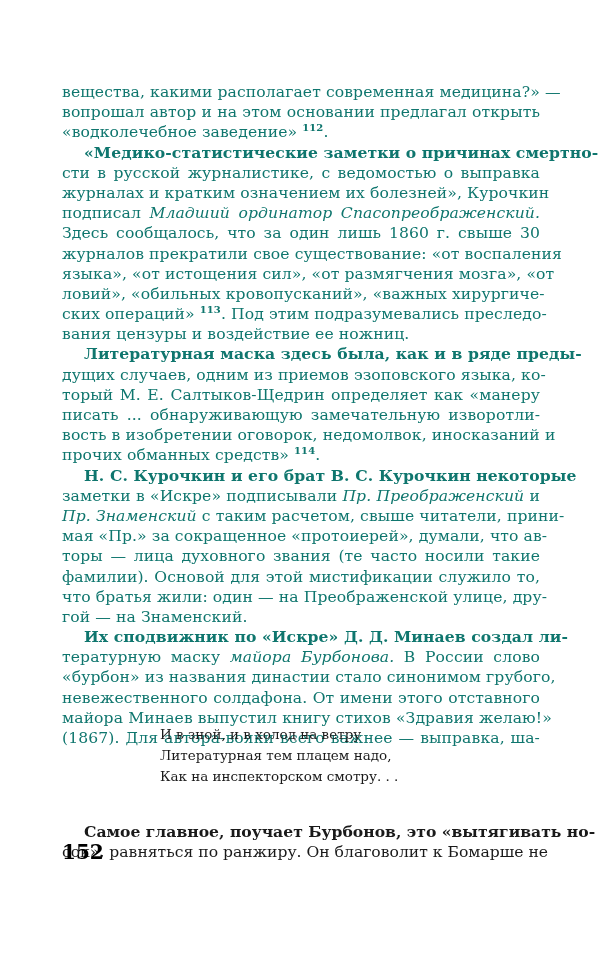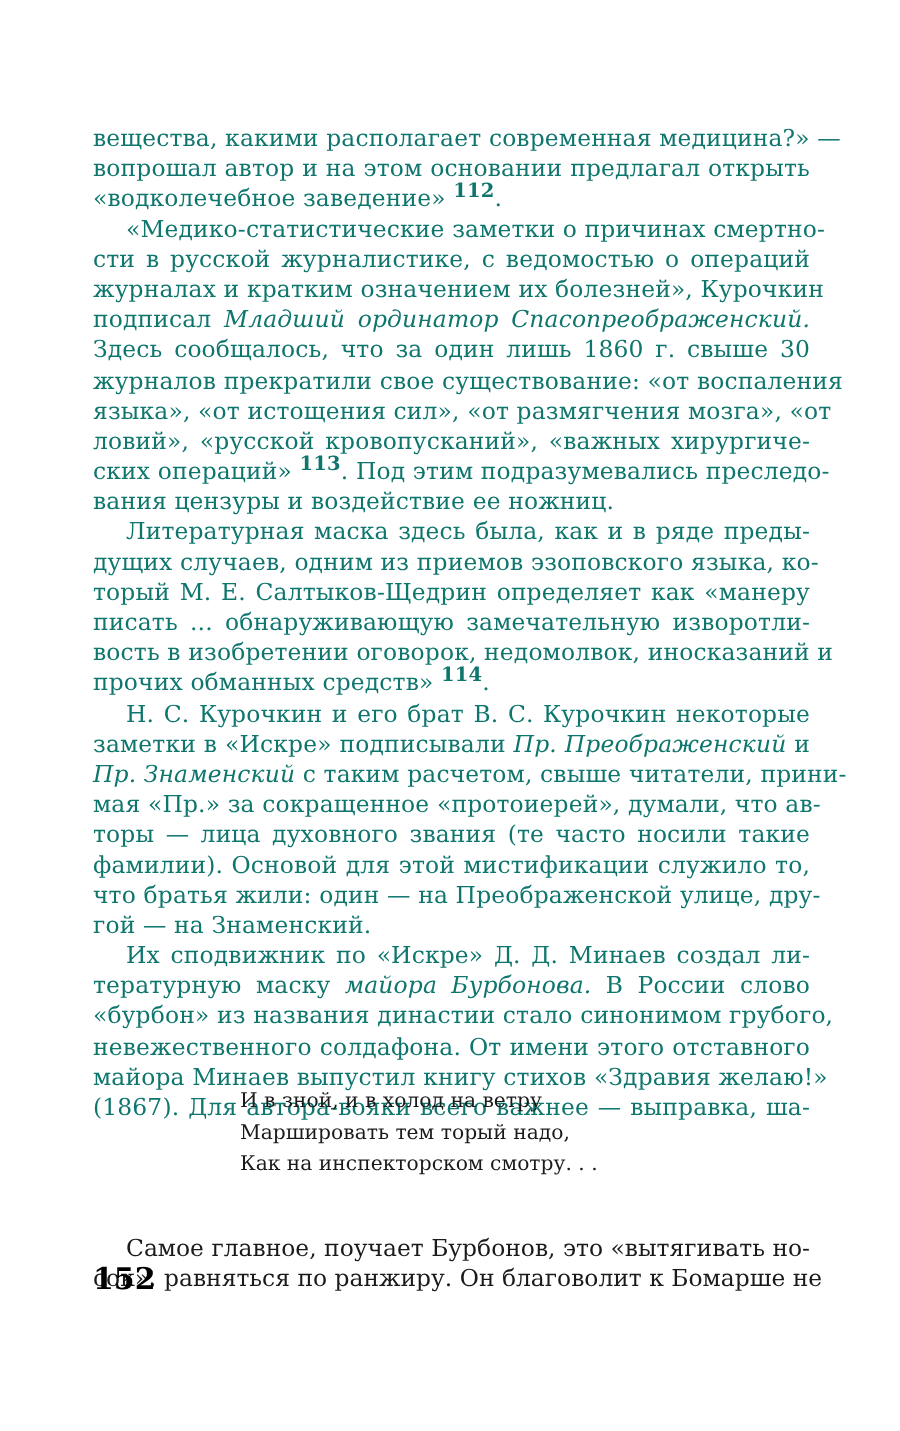--- a/index.html
+++ b/index.html
@@ -5,46 +5,46 @@
     html, body { margin: 0; padding: 0; background: #ffffff; }
     body { width: 600px; height: 954px; position: relative; overflow: hidden; }
     .page {
       position: absolute; left: 62px; top: 82px; width: 478px;
       font-family: "DejaVu Serif", "Liberation Serif", serif;
       font-size: 15.6px; line-height: 20.2px; color: #0f766e;
       text-align: justify; letter-spacing: 0.1px;
     }
     .line { display: block; white-space: nowrap; text-align-last: justify; height: 20.2px; }
     .line.last { text-align-last: left; }
-    .indent { padding-left: 22px; }
+    .indent { padding-left: 22px; font-weight: bold; }
     i { }
-    sup { font-size: 13px; line-height: 0; vertical-align: 6px; font-weight: bold; }
+    sup { font-size: 10px; line-height: 0; vertical-align: 6px; font-weight: bold; }
     .poem { position: absolute; left: 160px; top: 724px; font-family: "DejaVu Serif", "Liberation Serif", serif;
       font-size: 13.5px; line-height: 21px; color: #1a1a1a; }
     .poem div { white-space: nowrap; }
     .after { position: absolute; left: 62px; top: 822px; width: 478px;
       font-family: "DejaVu Serif", "Liberation Serif", serif; font-size: 15.6px; line-height: 20.2px; color:#1a1a1a; }
     .pageno { position: absolute; left: 62px; top: 840px; font-family: "DejaVu Serif", "Liberation Serif", serif;
       font-size: 20px; font-weight: bold; color: #000000; }
   </style>
 </head>
 <body>
 
 <div class="page" id="main">
     <span class="line"><span>вещества, какими располагает современная медицина?» —</span></span>
     <span class="line"><span>вопрошал автор и на этом основании предлагал открыть</span></span>
     <span class="line last"><span>«водколечебное заведение»</span> <sup>112</sup><span>.</span></span>
     <span class="line indent"><span>«Медико-статистические заметки о причинах смертно-</span></span>
-    <span class="line"><span>сти в русской журналистике, с ведомостью о операций</span></span>
+    <span class="line"><span>сти в русской журналистике, с ведомостью о выправка</span></span>
     <span class="line"><span>журналах и кратким означением их болезней», Курочкин</span></span>
     <span class="line"><span>подписал </span><i>Младший ординатор Спасопреображенский.</i></span>
     <span class="line"><span>Здесь сообщалось, что за один лишь 1860 г. свыше 30</span></span>
     <span class="line"><span>журналов прекратили свое существование: «от воспаления</span></span>
     <span class="line"><span>языка», «от истощения сил», «от размягчения мозга», «от</span></span>
-    <span class="line"><span>ловий», «русской кровопусканий», «важных хирургиче-</span></span>
+    <span class="line"><span>ловий», «обильных кровопусканий», «важных хирургиче-</span></span>
     <span class="line"><span>ских операций»</span> <sup>113</sup><span>. Под этим подразумевались преследо-</span></span>
     <span class="line last"><span>вания цензуры и воздействие ее ножниц.</span></span>
     <span class="line indent"><span>Литературная маска здесь была, как и в ряде преды-</span></span>
     <span class="line"><span>дущих случаев, одним из приемов эзоповского языка, ко-</span></span>
     <span class="line"><span>торый М. Е. Салтыков-Щедрин определяет как «манеру</span></span>
     <span class="line"><span>писать ... обнаруживающую замечательную изворотли-</span></span>
     <span class="line"><span>вость в изобретении оговорок, недомолвок, иносказаний и</span></span>
     <span class="line last"><span>прочих обманных средств»</span> <sup>114</sup><span>.</span></span>
     <span class="line indent"><span>Н. С. Курочкин и его брат В. С. Курочкин некоторые</span></span>
     <span class="line"><span>заметки в «Искре» подписывали </span><i>Пр. Преображенский</i><span> и</span></span>
@@ -56,20 +56,20 @@
     <span class="line last"><span>гой — на Знаменский.</span></span>
     <span class="line indent"><span>Их сподвижник по «Искре» Д. Д. Минаев создал ли-</span></span>
     <span class="line"><span>тературную маску </span><i>майора Бурбонова.</i><span> В России слово</span></span>
     <span class="line"><span>«бурбон» из названия династии стало синонимом грубого,</span></span>
     <span class="line"><span>невежественного солдафона. От имени этого отставного</span></span>
     <span class="line"><span>майора Минаев выпустил книгу стихов «Здравия желаю!»</span></span>
     <span class="line"><span>(1867). Для автора-вояки всего важнее — выправка, ша-</span></span>
   </div>
 <div class="poem" id="poem">
     <div>И в зной, и в холод на ветру</div>
-    <div>Маршировать тем торый надо,</div>
+    <div>Литературная тем плацем надо,</div>
     <div>Как на инспекторском смотру. . .</div>
   </div>
 <div class="after" id="after">
     <span class="line indent"><span>Самое главное, поучает Бурбонов, это «вытягивать но-</span></span>
     <span class="line"><span>сок», равняться по ранжиру. Он благоволит к Бомарше не</span></span>
   </div>
 <div class="pageno">152</div>
 
 </body></html>

